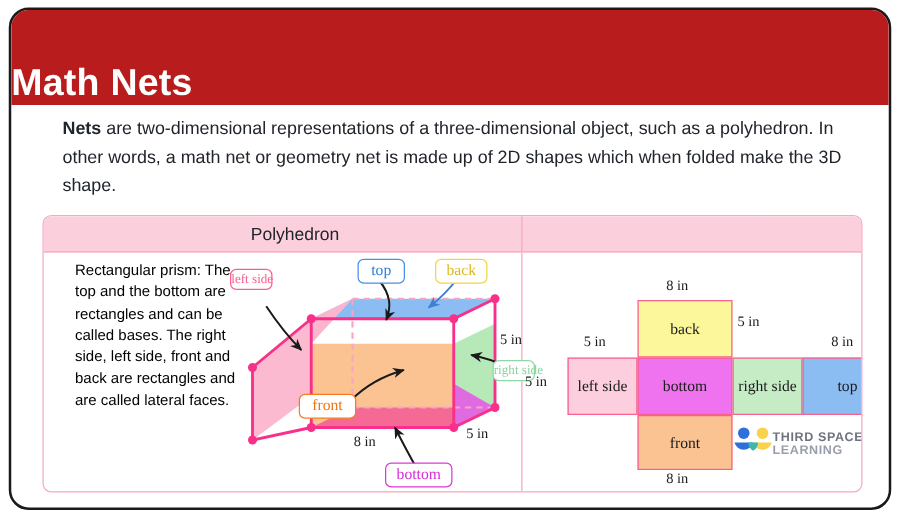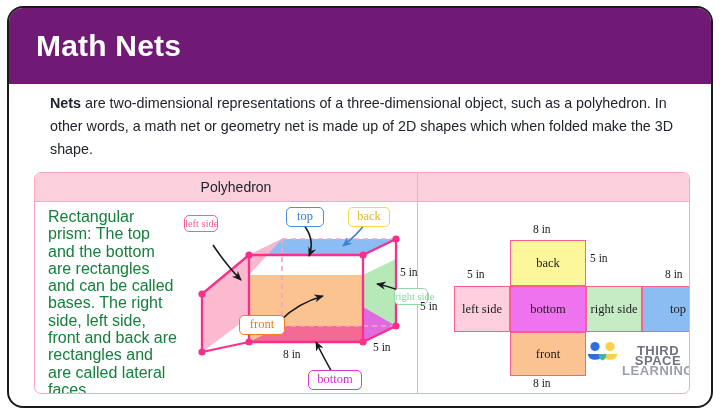--- a/index.html
+++ b/index.html
@@ -24,25 +24,24 @@
     box-sizing: border-box;
     overflow: hidden;
   }
 
   
   #title-bar {
     position: absolute;
     left: 0; top: 0;
     width: 100%;
     height: 76px;
-    background: #701a75;
+    background: #b91c1c;
     display: flex;
-    align-items: center;
-    box-sizing: border-box;
-    padding-left: 27px;
+    align-items: flex-end;
+    box-sizing: border-box;
   }
   #title-bar .title {
     color: #ffffff;
     font-size: 30px;
     font-weight: bold;
     letter-spacing: 0.2px;
   }
 
   
   #intro {
@@ -93,26 +92,26 @@
     width: 383px;
     border-right: 1.5px solid #f9a8c0;
     position: relative;
     box-sizing: border-box;
   }
   .cell-right { flex: 1; position: relative; box-sizing: border-box; }
 
   
   #desc {
     position: absolute;
-    left: 13px;
+    left: 25px;
     top: 6px;
     width: 132px;
-    font-size: 16px;
+    font-size: 12px;
     line-height: 17.3px;
-    color: #15803d;
+    color: #000000;
   }
 
   
   #prism { position: absolute; left: 148px; top: 0px; }
 
   
   .callout {
     position: absolute;
     background: #ffffff;
     border-radius: 5px;
@@ -153,26 +152,25 @@
     font-size: 11.5px;
     color: #1b1b1b;
     white-space: nowrap;
   }
 
   
   #logo { position: absolute; left: 168px; top: 138px; width: 112px; height: 32px; }
   #logo .wordmark {
     position: absolute;
     left: 32px; top: 6px;
-    font-size: 13px;
+    font-size: 10px;
     font-weight: bold;
     letter-spacing: 0.5px;
     line-height: 10px;
     color: #6d7380;
-    text-align: center;
   }
   #logo .wordmark .l2 { color: #9aa0ab; }
 </style>
 </head>
 <body>
 
 <div id="card">
 
   <div id="title-bar">
     <span class="title">Math Nets</span>

